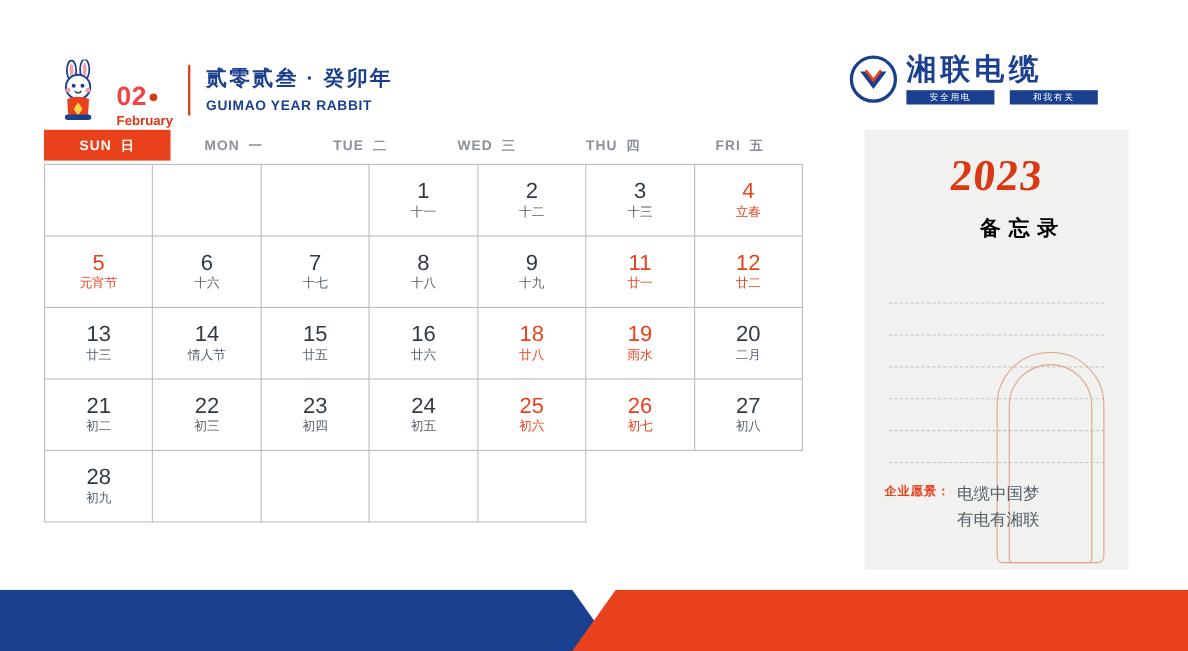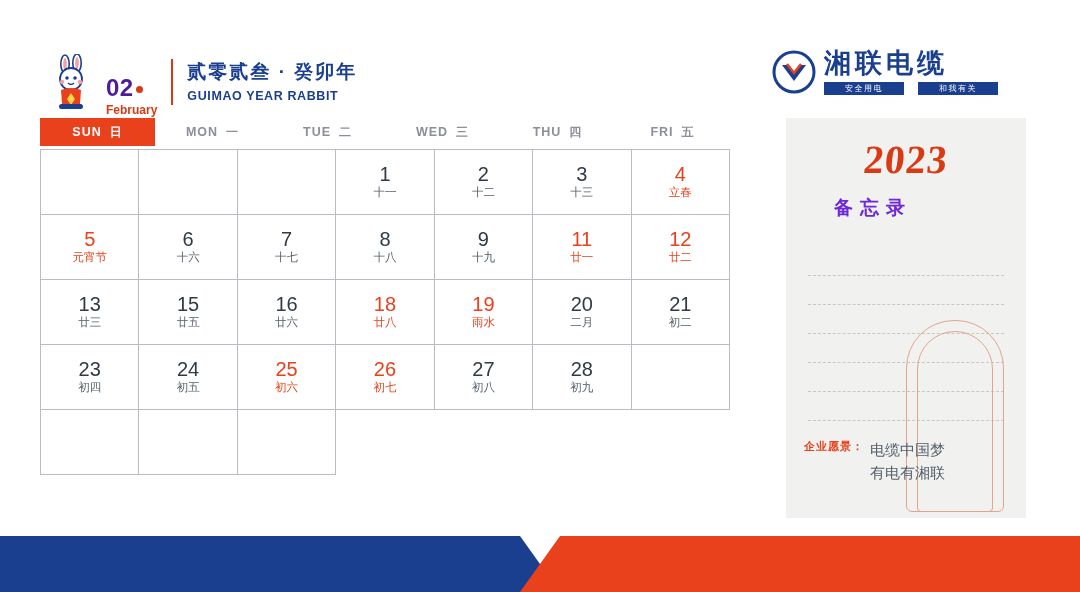--- a/index.html
+++ b/index.html
@@ -14,21 +14,21 @@
   .header{
     position:absolute;left:50px;top:48px;
     display:flex;align-items:center;
   }
   .mascot{
     width:46px;height:56px;position:relative;margin-right:10px;
   }
   .mascot svg{display:block;}
   .month-block{display:flex;flex-direction:column;justify-content:center;}
   .month-num{
-    color:#4c1d95;font-size:24px;font-weight:bold;line-height:1;
+    color:#ef4444;font-size:24px;font-weight:bold;line-height:1;
     letter-spacing:0.5px;
     margin-top:28px;
   }
   .month-num .dot{
     display:inline-block;width:7px;height:7px;border-radius:50%;
     background:#d93a14;margin-left:2px;vertical-align:middle;
   }
   .month-en{
     color:#d93a14;font-size:12px;font-weight:bold;margin-top:4px;line-height:1;
   }
@@ -90,21 +90,21 @@
     background:#f1f1ef;
     overflow:hidden;
   }
   .memo-year{
     text-align:center;margin-top:18px;
     color:#d93a14;font-size:40px;font-weight:bold;letter-spacing:1px;
     font-family:"Liberation Serif", serif;
     transform:skewX(-6deg);
   }
   .memo-title{
-    color:#6d28d9;font-size:19px;font-weight:bold;
+    text-align:center;color:#000000;font-size:19px;font-weight:bold;
     letter-spacing:7px;margin-top:12px;margin-left:48px;
   }
   .memo-lines{margin:26px 22px 0 22px;}
   .memo-line{
     border-bottom:1px dashed #c7c7c4;height:28px;
   }
   .memo-ring{
     position:absolute;right:22px;bottom:6px;width:96px;height:190px;
     border:1px solid #e1a58d;border-radius:48px 48px 6px 6px;
   }
@@ -261,20 +261,24 @@
       </div>
       <div class="cell rest">
         <div class="daynum">12</div>
         <div class="daysub">廿二</div>
       </div>
       <div class="cell">
         <div class="daynum">13</div>
         <div class="daysub">廿三</div>
       </div>
       <div class="cell">
+        <div class="daynum">14</div>
+        <div class="daysub">情人节</div>
+      </div>
+      <div class="cell">
         <div class="daynum">15</div>
         <div class="daysub">廿五</div>
       </div>
       <div class="cell">
         <div class="daynum">16</div>
         <div class="daysub">廿六</div>
       </div>
       <div class="cell rest">
         <div class="daynum">18</div>
         <div class="daysub">廿八</div>
@@ -283,20 +287,24 @@
         <div class="daynum">19</div>
         <div class="daysub">雨水</div>
       </div>
       <div class="cell">
         <div class="daynum">20</div>
         <div class="daysub">二月</div>
       </div>
       <div class="cell">
         <div class="daynum">21</div>
         <div class="daysub">初二</div>
+      </div>
+      <div class="cell">
+        <div class="daynum">22</div>
+        <div class="daysub">初三</div>
       </div>
       <div class="cell">
         <div class="daynum">23</div>
         <div class="daysub">初四</div>
       </div>
       <div class="cell">
         <div class="daynum">24</div>
         <div class="daysub">初五</div>
       </div>
       <div class="cell rest">

